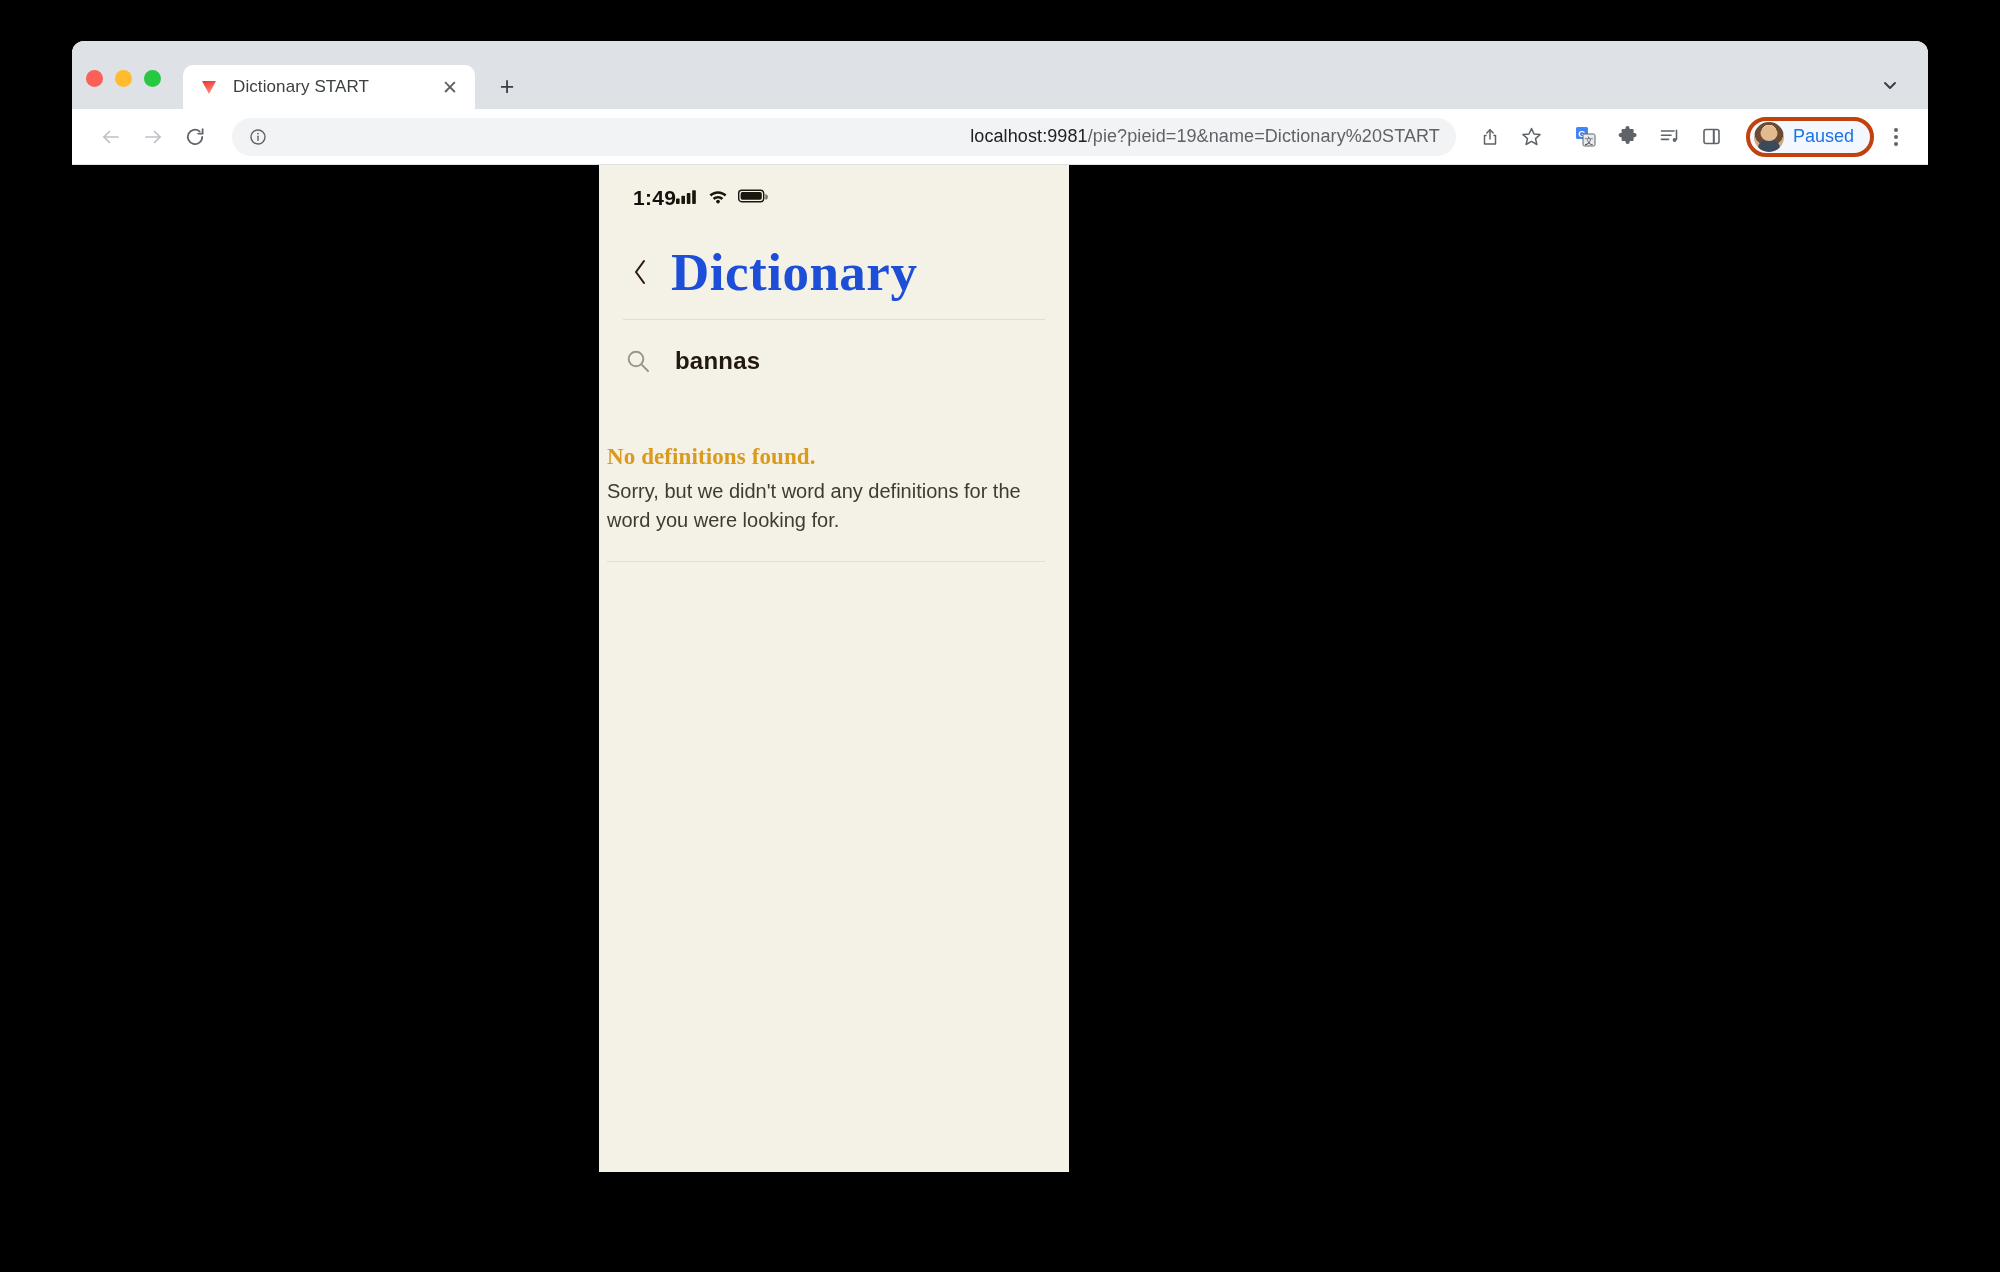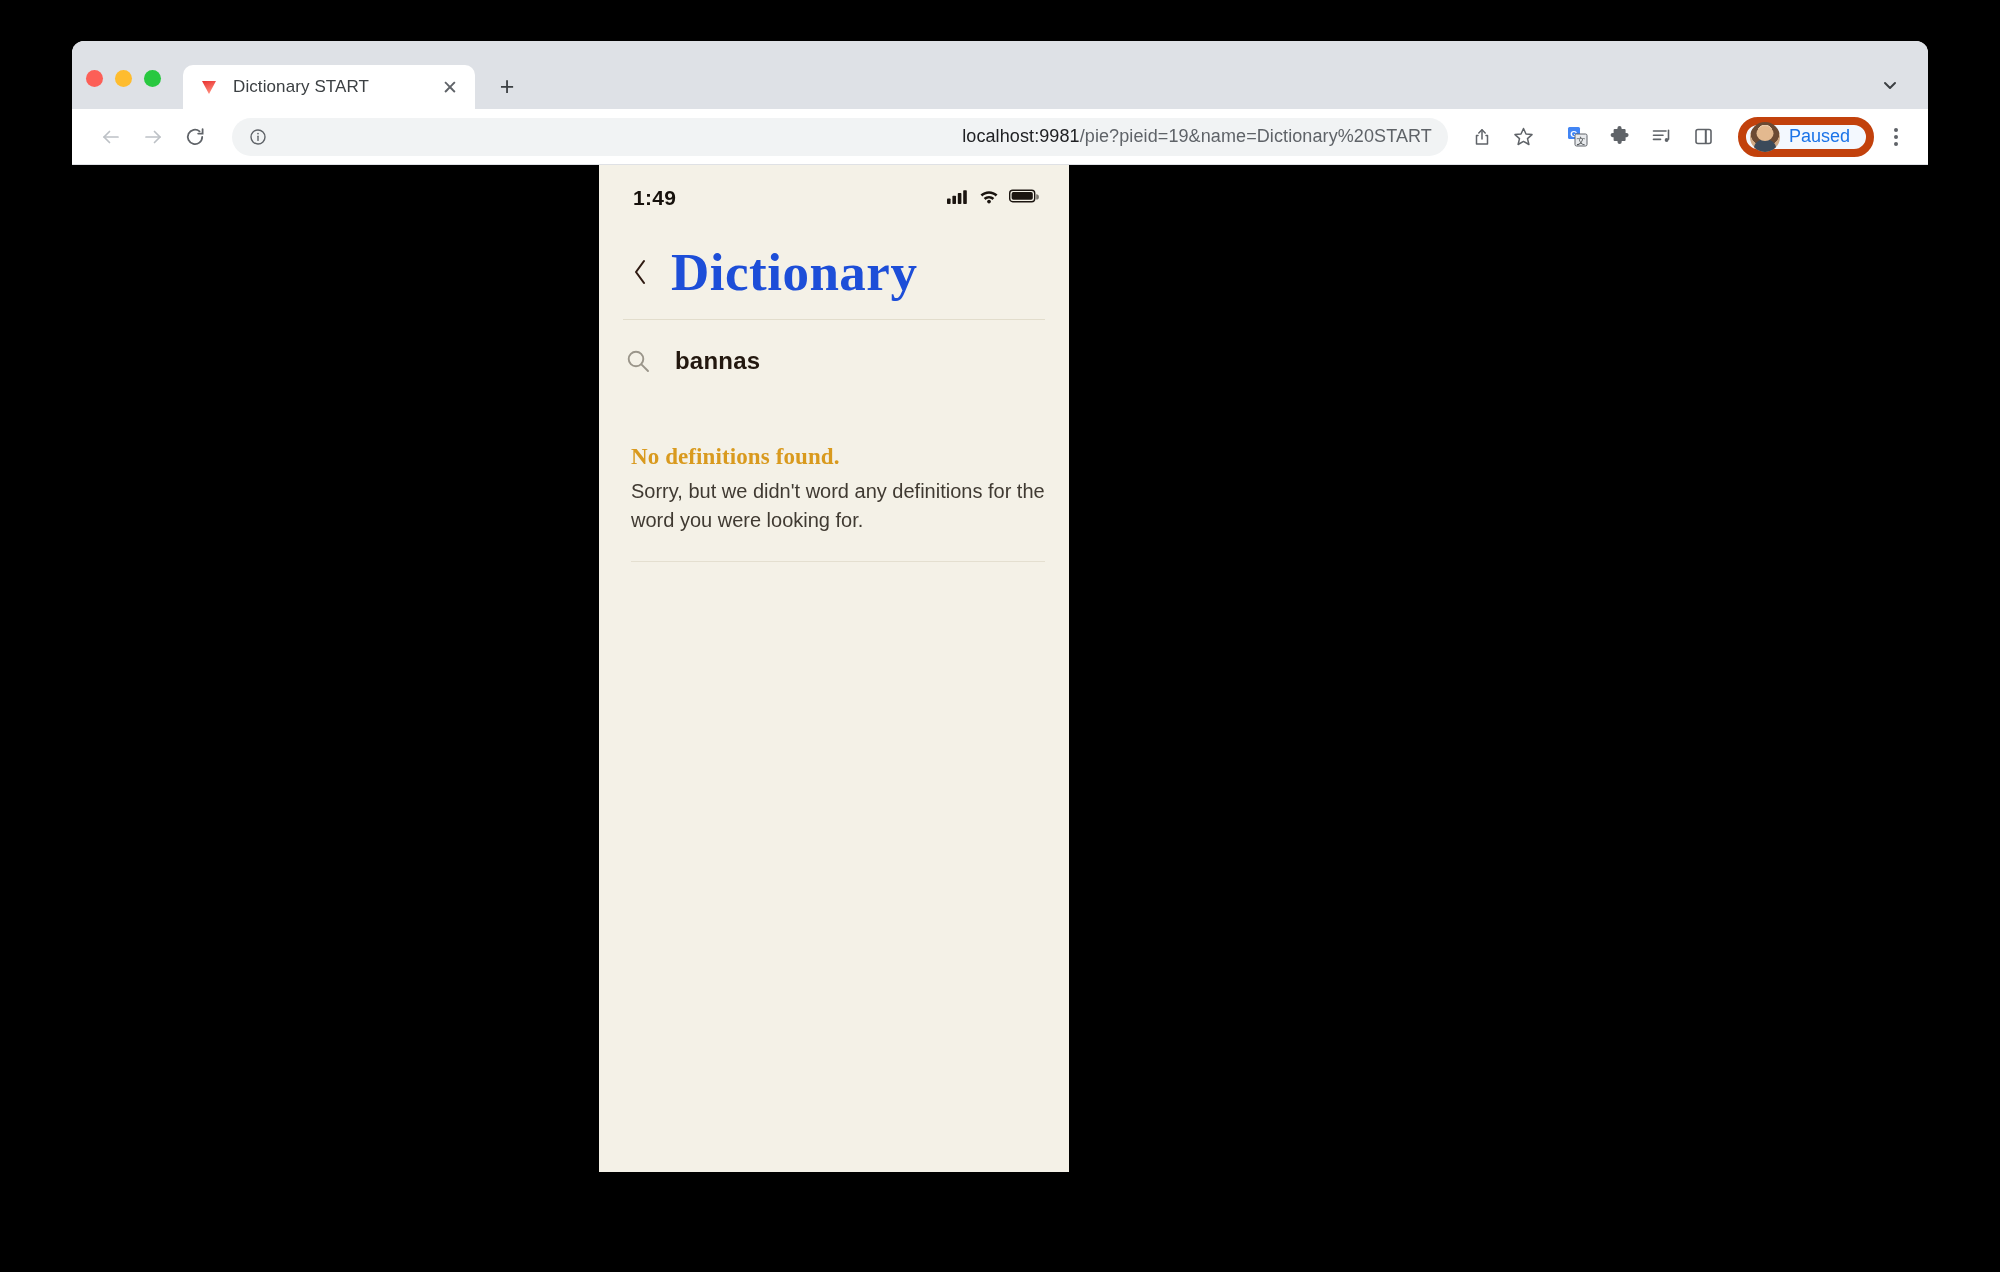--- a/index.html
+++ b/index.html
@@ -155,21 +155,21 @@
     color: #5f6368;
     flex: 0 0 auto;
   }
   .tb-sep { width: 10px; }
   .profile-chip {
     height: 40px;
     display: flex;
     align-items: center;
     gap: 9px;
     padding: 0 16px 0 4px;
-    border: 8px solid #c2410c;
+    border: 4px solid #c2410c;
     border-radius: 21px;
     background: #f3f8fe;
     margin-left: 6px;
   }
   .avatar {
     width: 30px; height: 30px;
     border-radius: 50%;
     background: radial-gradient(circle at 50% 34%, #e8c9a8 0 30%, #6b4a33 31% 58%, #cfa985 59% 100%);
     overflow: hidden;
     position: relative;
@@ -227,21 +227,20 @@
     height: 1023px;
     background: #f4f1e7;
     overflow: hidden;
   }
 
   
   .status-bar {
     height: 56px;
     display: flex;
     align-items: center;
-    justify-content: space-between;
     padding: 10px 30px 0 34px;
   }
   .status-time {
     font-size: 21px;
     font-weight: bold;
     color: #16110c;
     letter-spacing: 0.3px;
   }
   .status-icons {
     display: flex;
@@ -292,21 +291,21 @@
   .search-term {
     margin-left: 22px;
     font-size: 24px;
     font-weight: bold;
     color: #23180f;
     letter-spacing: 0.2px;
   }
 
   
   .result-block {
-    padding: 68px 24px 0 32px;
+    padding: 68px 24px 0 8px;
   }
   .result-heading {
     font-family: "Liberation Serif", serif;
     font-weight: bold;
     font-size: 23px;
     color: #d99a1e;
     letter-spacing: 0.1px;
   }
   .result-text {
     margin-top: 7px;

